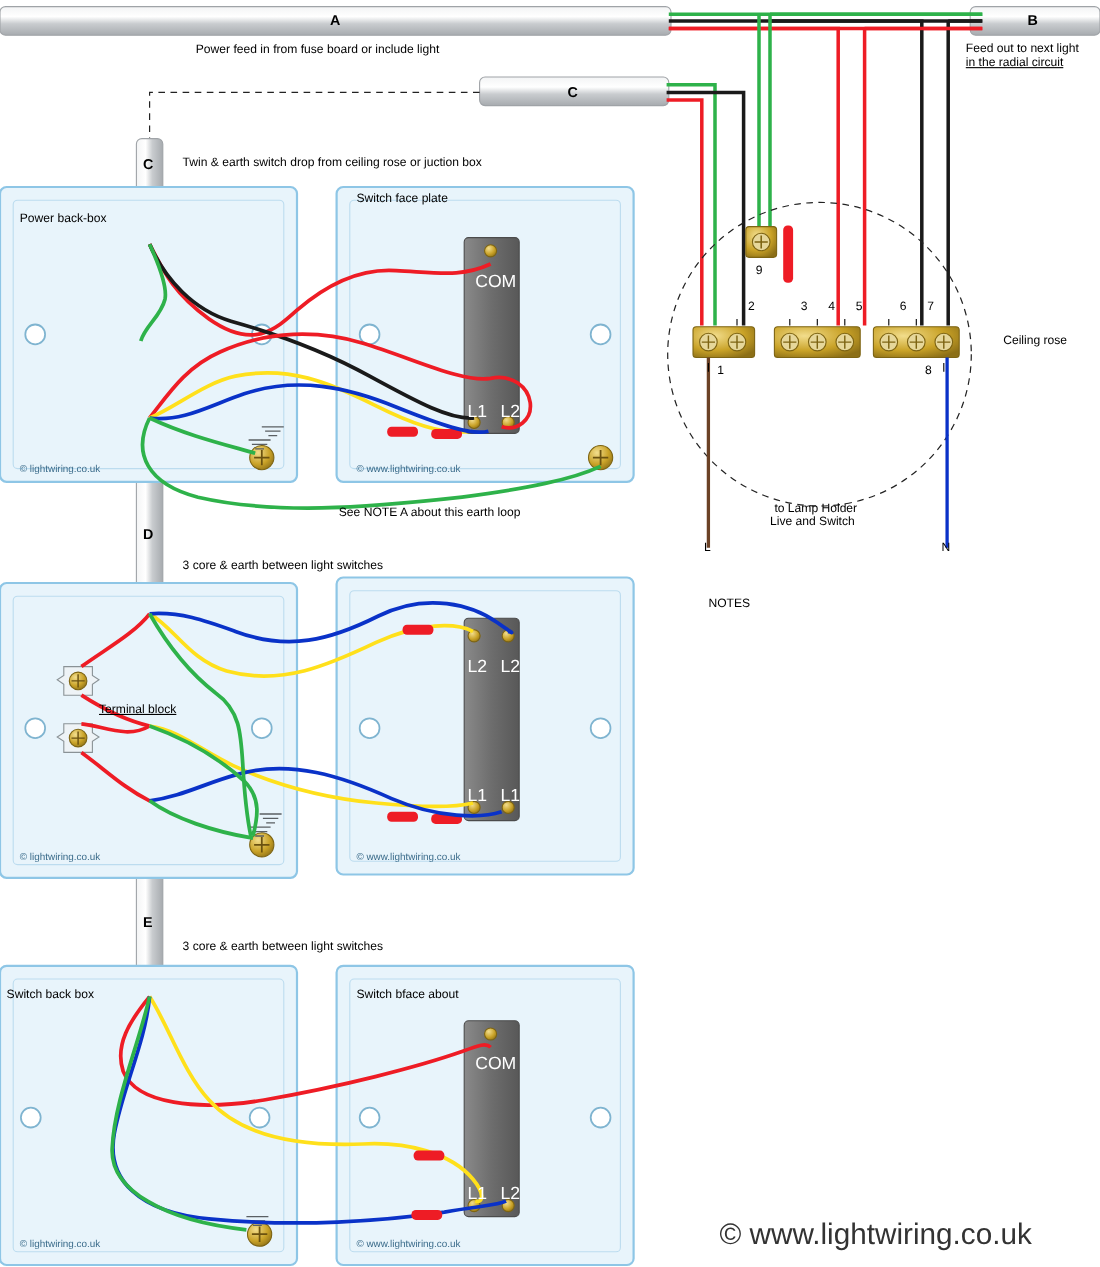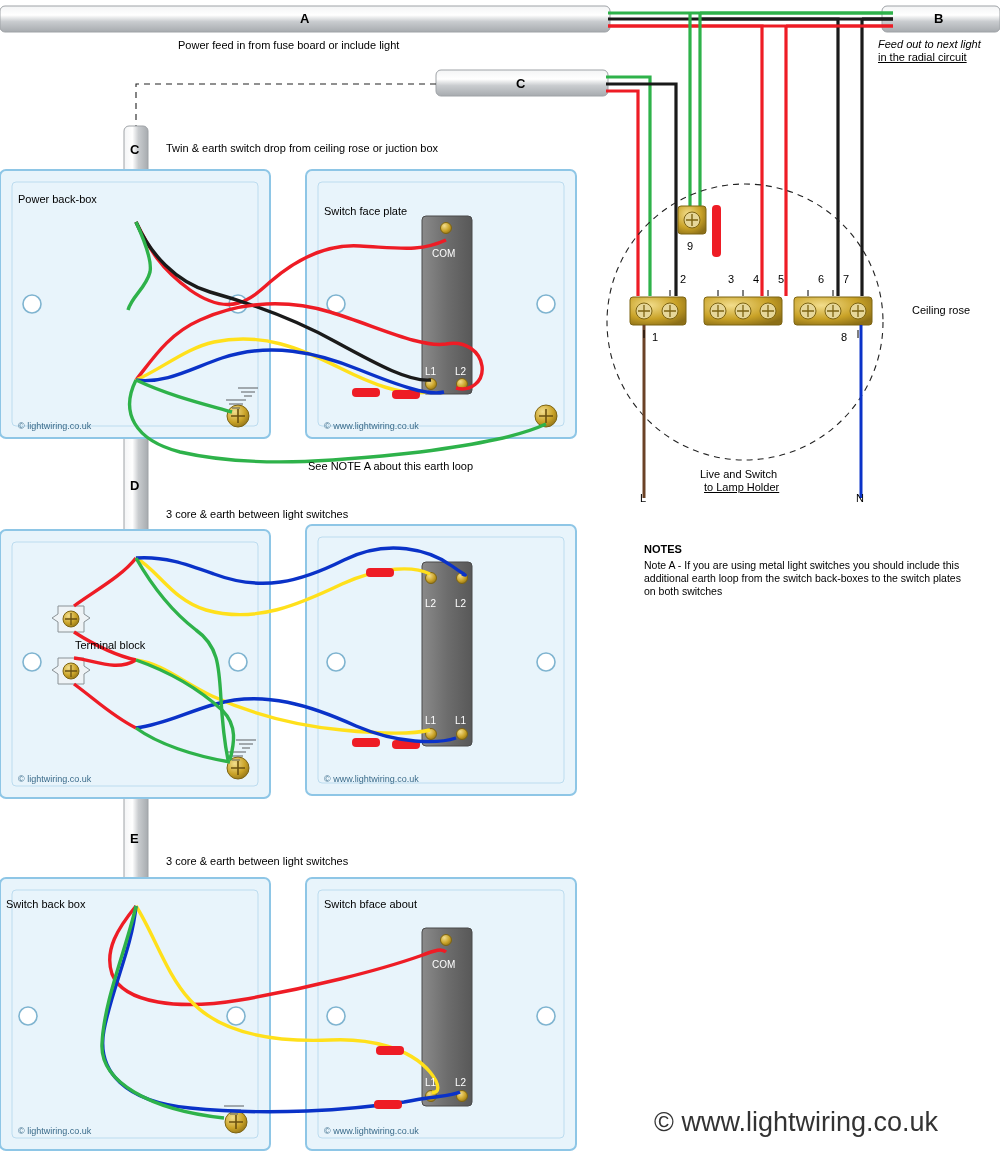--- a/index.html
+++ b/index.html
@@ -5,22 +5,22 @@
   html,body{margin:0;padding:0;background:#ffffff;}
   body{width:1000px;height:1152px;position:relative;overflow:hidden;
        font-family:"Liberation Sans",sans-serif;color:#000;}
   #stage{position:absolute;left:0;top:0;width:1000px;height:1152px;}
   svg#diagram{position:absolute;left:0;top:0;width:1000px;height:1152px;}
   .lbl{position:absolute;font-size:11px;line-height:13px;color:#000;white-space:pre;}
   .cabletag{position:absolute;font-size:13px;font-weight:bold;}
   .wm{position:absolute;font-size:9px;color:#3a6b8a;}
   .bigwm{position:absolute;font-size:27px;color:#333;font-weight:normal;}
   .term{position:absolute;font-size:11px;}
-  .comlbl{position:absolute;font-size:10px;color:#fff;}
-  .notes-title{position:absolute;font-size:11px;font-weight:bold;}
+  .comlbl{position:absolute;font-size:16px;color:#fff;}
+  .notes-title{position:absolute;font-size:11px;font-weight:normal;}
   .notes-body{position:absolute;font-size:10.5px;line-height:13px;width:330px;}
 </style>
 </head>
 <body>
 
 <div id="stage">
 
 <svg id="diagram" viewBox="0 0 1000 1152">
   <defs>
     <linearGradient id="cabH" x1="0" y1="0" x2="0" y2="1">
@@ -288,33 +288,33 @@
 </svg>
 
 <div class="cabletag" style="left:300px;top:11px;">A</div>
 <div class="cabletag" style="left:934px;top:11px;">B</div>
 <div class="cabletag" style="left:516px;top:76px;">C</div>
 <div class="cabletag" style="left:130px;top:142px;">C</div>
 <div class="cabletag" style="left:130px;top:478px;">D</div>
 <div class="cabletag" style="left:130px;top:831px;">E</div>
 
 <div class="lbl" style="left:178px;top:39px;">Power feed in from fuse board or include light</div>
-<div class="lbl" style="left:878px;top:38px;font-style:italic;">Feed out to next light</div>
+<div class="lbl" style="left:878px;top:38px;">Feed out to next light</div>
 <div class="lbl" style="left:878px;top:51px;text-decoration:underline;">in the radial circuit</div>
 <div class="lbl" style="left:166px;top:142px;">Twin &amp; earth switch drop from ceiling rose or juction box</div>
 <div class="lbl" style="left:308px;top:460px;">See NOTE A about this earth loop</div>
 <div class="lbl" style="left:166px;top:508px;">3 core &amp; earth between light switches</div>
 <div class="lbl" style="left:166px;top:855px;">3 core &amp; earth between light switches</div>
 <div class="lbl" style="left:912px;top:304px;">Ceiling rose</div>
 <div class="lbl" style="left:700px;top:468px;">Live and Switch</div>
-<div class="lbl" style="left:704px;top:481px;text-decoration:underline;">to Lamp Holder</div>
-<div class="lbl" style="left:75px;top:639px;">Terminal block</div>
+<div class="lbl" style="left:704px;top:456px;">to Lamp Holder</div>
+<div class="lbl" style="left:90px;top:639px;text-decoration:underline;">Terminal block</div>
 
 <div class="lbl" style="left:18px;top:193px;">Power back-box</div>
-<div class="lbl" style="left:324px;top:205px;">Switch face plate</div>
+<div class="lbl" style="left:324px;top:175px;">Switch face plate</div>
 <div class="lbl" style="left:6px;top:898px;">Switch back box</div>
 <div class="lbl" style="left:324px;top:898px;">Switch bface about</div>
 
 <div class="term" style="left:652px;top:331px;">1</div>
 <div class="term" style="left:680px;top:273px;">2</div>
 <div class="term" style="left:728px;top:273px;">3</div>
 <div class="term" style="left:753px;top:273px;">4</div>
 <div class="term" style="left:778px;top:273px;">5</div>
 <div class="term" style="left:818px;top:273px;">6</div>
 <div class="term" style="left:843px;top:273px;">7</div>
@@ -331,21 +331,20 @@
 <div class="comlbl" style="left:425px;top:598px;">L2</div>
 <div class="comlbl" style="left:455px;top:598px;">L2</div>
 <div class="comlbl" style="left:425px;top:715px;">L1</div>
 <div class="comlbl" style="left:455px;top:715px;">L1</div>
 
 <div class="comlbl" style="left:432px;top:959px;">COM</div>
 <div class="comlbl" style="left:425px;top:1077px;">L1</div>
 <div class="comlbl" style="left:455px;top:1077px;">L2</div>
 
 <div class="notes-title" style="left:644px;top:543px;">NOTES</div>
-<div class="notes-body" style="left:644px;top:559px;">Note A - If you are using metal light switches you should include this additional earth loop from the switch back-boxes to the switch plates on both switches</div>
 
 <div class="wm" style="left:18px;top:421px;">© lightwiring.co.uk</div>
 <div class="wm" style="left:324px;top:421px;">© www.lightwiring.co.uk</div>
 <div class="wm" style="left:18px;top:774px;">© lightwiring.co.uk</div>
 <div class="wm" style="left:324px;top:774px;">© www.lightwiring.co.uk</div>
 <div class="wm" style="left:18px;top:1126px;">© lightwiring.co.uk</div>
 <div class="wm" style="left:324px;top:1126px;">© www.lightwiring.co.uk</div>
 <div class="bigwm" style="left:654px;top:1107px;">© www.lightwiring.co.uk</div>
 
 </div>

